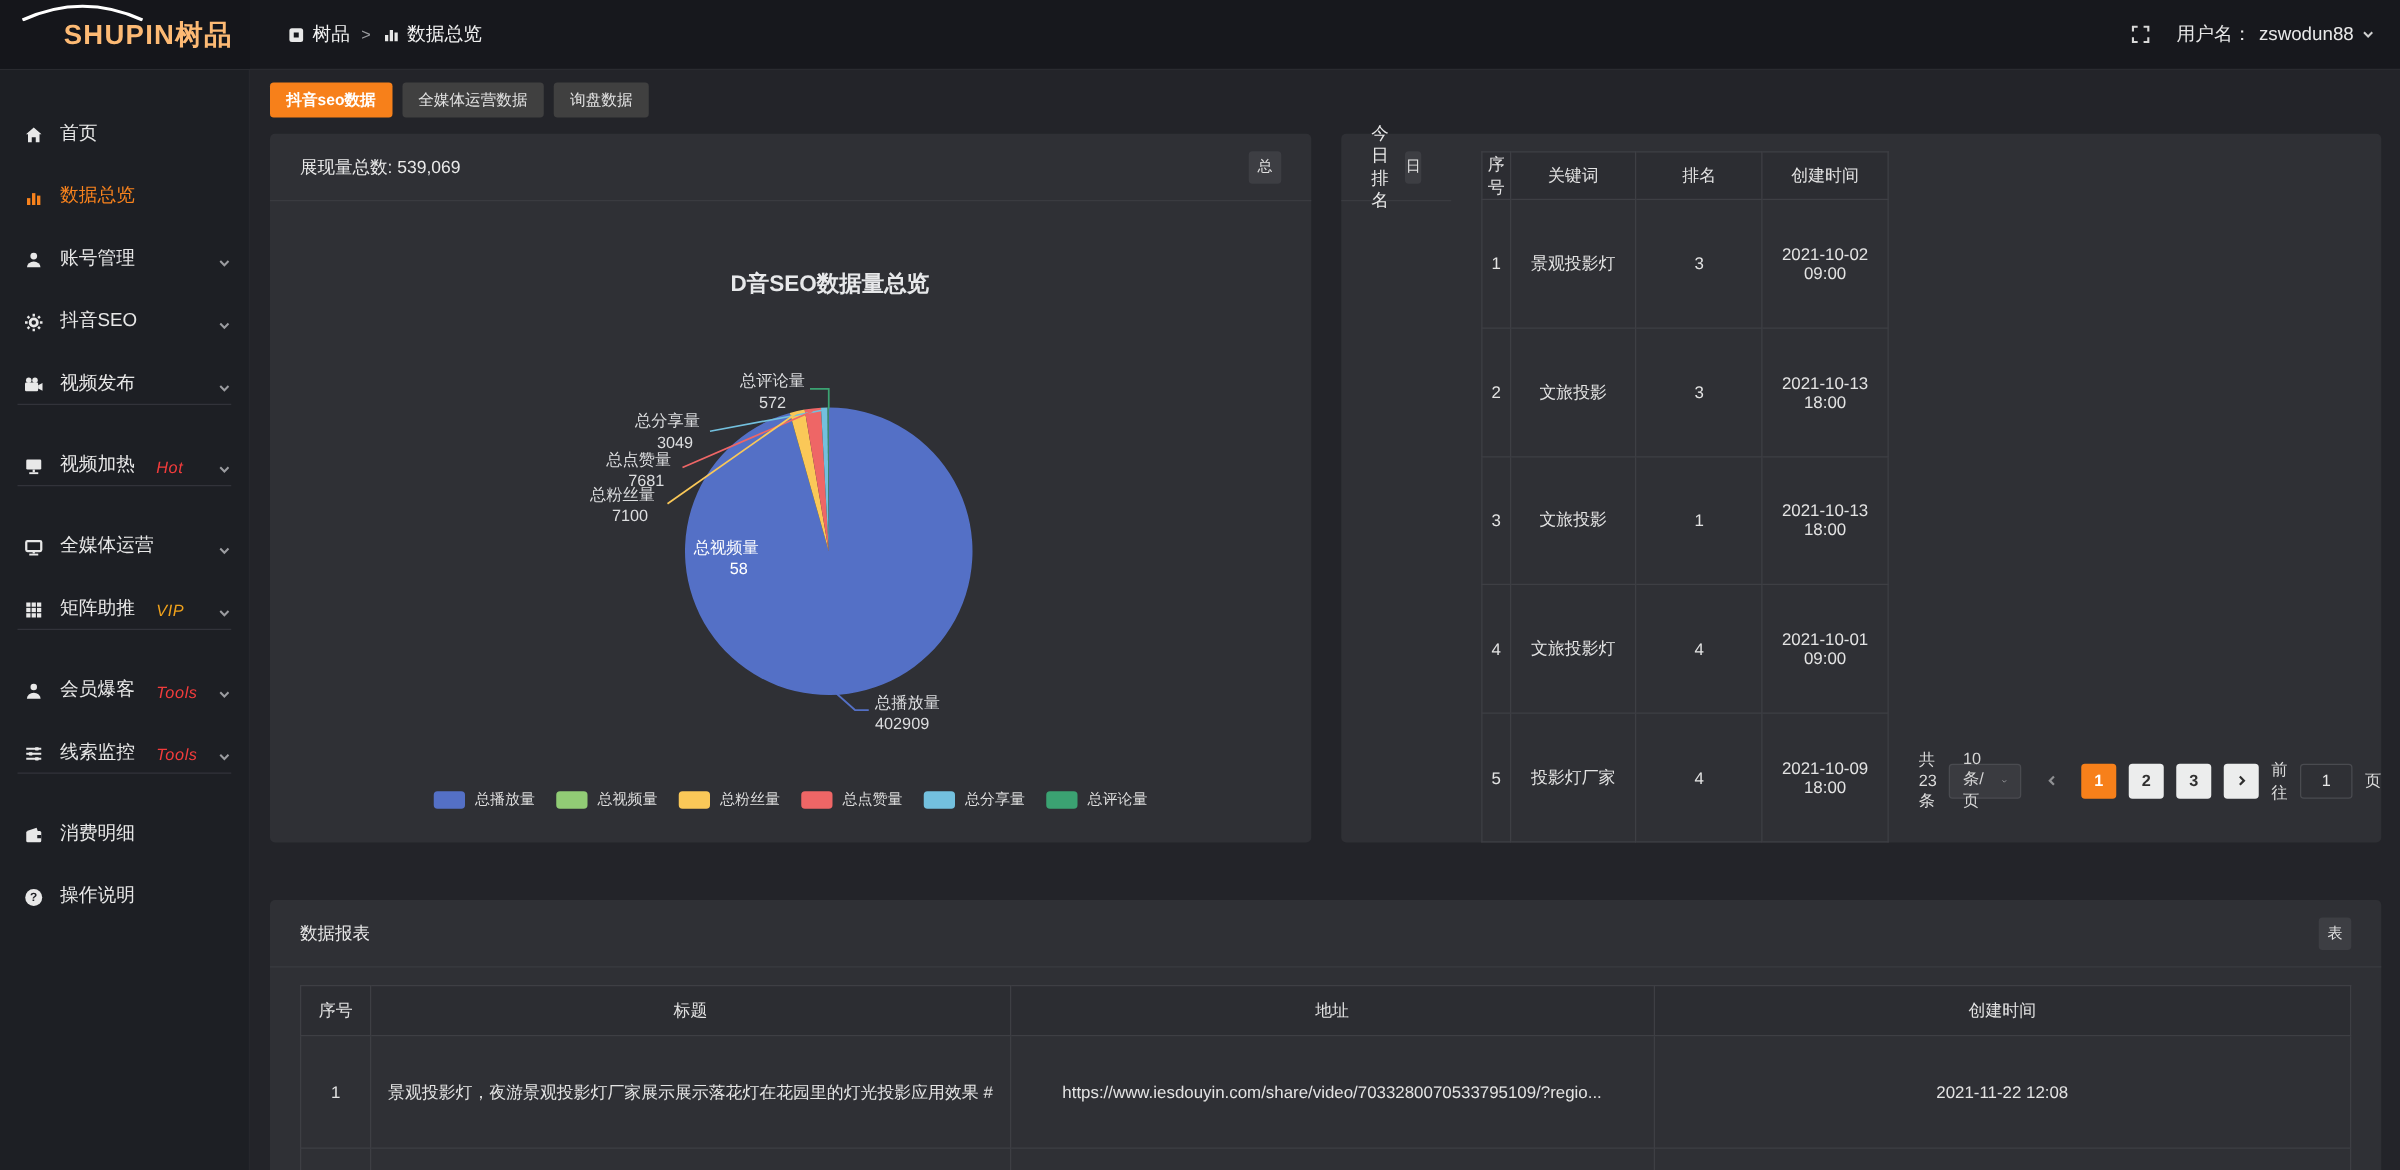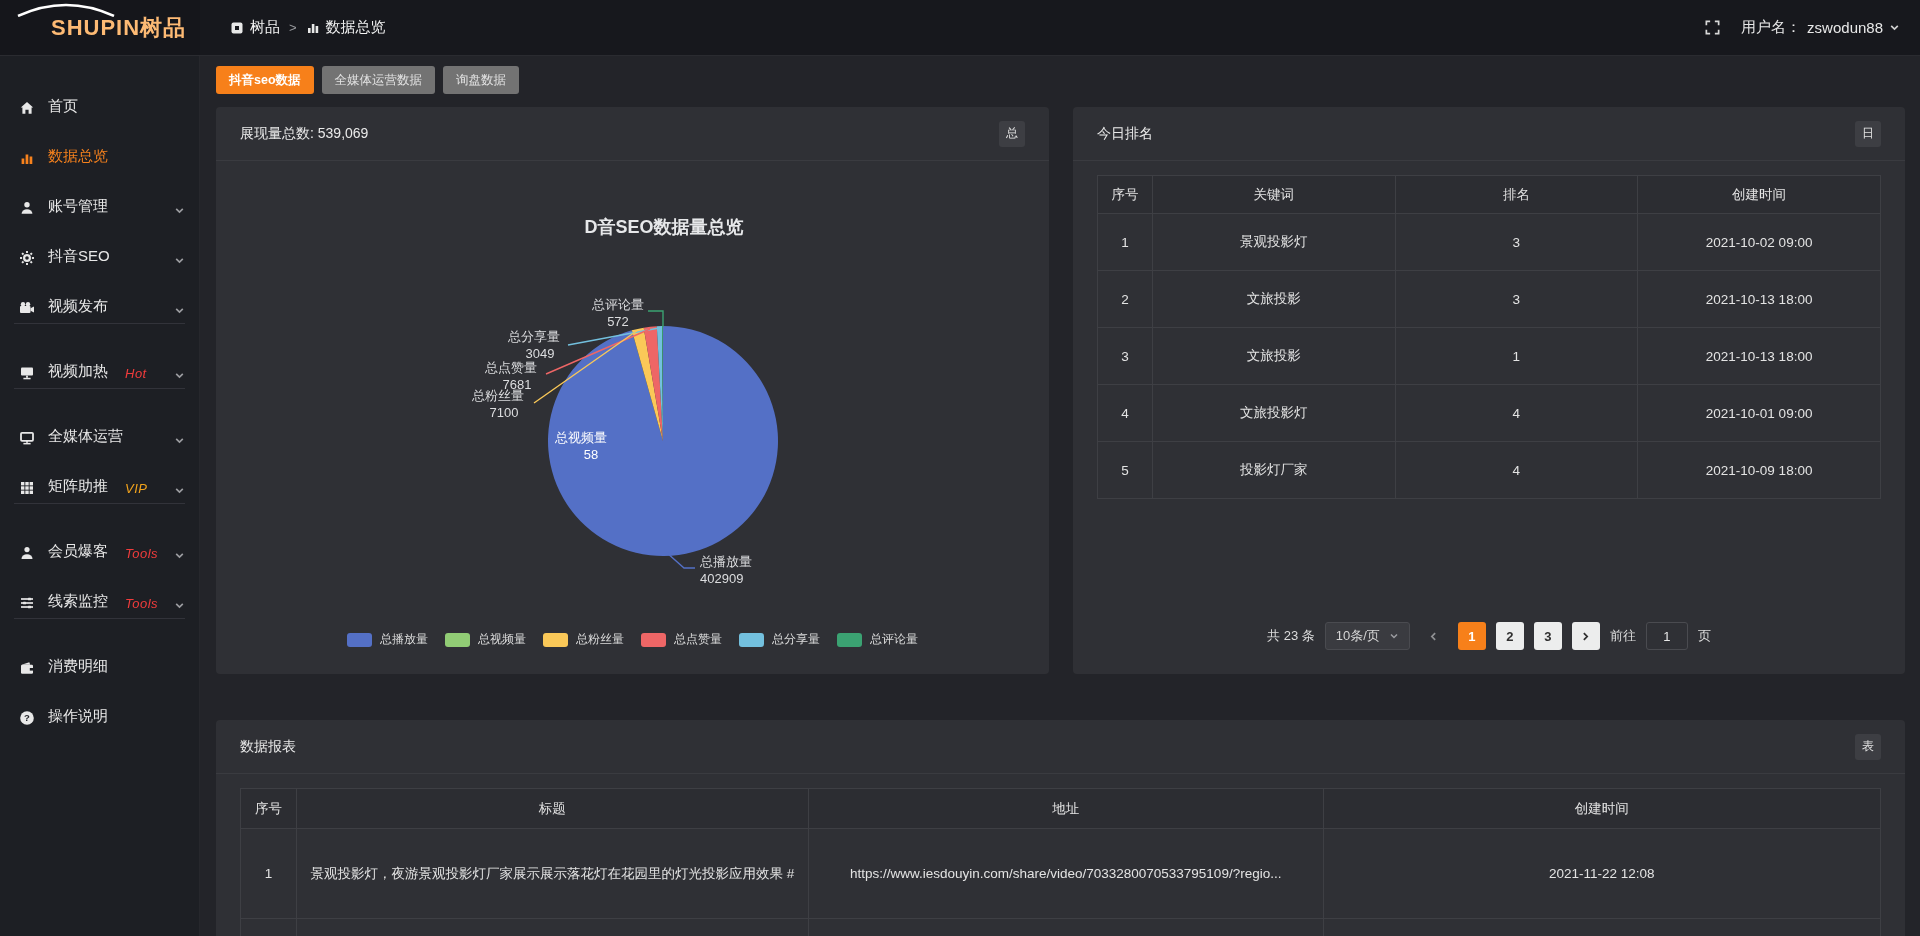--- a/index.html
+++ b/index.html
@@ -29,40 +29,40 @@
   .side-item.active { color:#f7821d; }
   .side-item .s-icon { display:flex; align-items:center; }
   .side-item .tag { font-style:italic; font-weight:400; font-size:13px; letter-spacing:.5px; margin-left:4px; }
   .side-item .chev { margin-left:auto; color:#9b9ca0; display:flex; }
   .side-divider { height:1px; background:#32333a; margin:7px 14px; }
 
   .content { flex:1; padding:10px 15px 0 16px; overflow:hidden; }
 
   
   .tabs { display:flex; gap:8px; }
-  .tab { height:28px; padding:0 13px; display:flex; align-items:center; background:#737373; color:#e3e3e3; font-size:12.5px; border-radius:3px; cursor:pointer; }
+  .tab { height:28px; padding:0 13px; display:flex; align-items:center; background:#404040; color:#e3e3e3; font-size:12.5px; border-radius:3px; cursor:pointer; }
   .tab.active { background:#f7801a; color:#fff; font-weight:700; }
 
   
   .panels { display:flex; gap:24px; margin-top:13px; }
   .panel { background:#2f3035; border-radius:4px; }
   .panel-head { height:54px; display:flex; align-items:center; justify-content:space-between; padding:0 24px; font-size:14px; color:#eaeaea; border-bottom:1px solid #3a3b40; }
   .badge { width:26px; height:26px; background:#3d3e43; border-radius:3px; color:#e2e2e2; font-size:12px; display:flex; align-items:center; justify-content:center; cursor:pointer; }
 
   .chart-panel { width:833px; height:567px; display:flex; flex-direction:column; }
   .pie-svg { display:block; width:833px; height:440px; }
   .pie-label { font-size:13px; fill:#dcdddf; }
   .pie-label.inside { fill:#ffffff; }
   .pie-title { font-size:18px; font-weight:700; fill:#e7e8ea; }
   .leader { fill:none; stroke-width:1.4; }
   .legend { display:flex; justify-content:center; align-items:center; gap:17px; margin-top:30px; }
   .legend-item { display:flex; align-items:center; gap:8px; font-size:12px; color:#dddddd; cursor:pointer; }
   .legend-swatch { width:25px; height:14px; border-radius:3px; background:#888; }
 
-  .rank-panel { flex:1; height:567px; display:flex; flex-direction:column; }
+  .rank-panel { flex:1; height:567px; display:flex; flex-direction:row; }
   table { border-collapse:collapse; table-layout:fixed; }
   .rank-table { margin:14px 24px 0; width:calc(100% - 48px); font-size:13.5px; }
   .rank-table th, .rank-table td { border:1px solid #3e3f44; text-align:center; color:#e3e3e3; font-weight:400; }
   .rank-table th { height:38px; background:#2c2d32; }
   .rank-table td { height:57px; }
 
   .pagination { margin-top:auto; display:flex; justify-content:center; align-items:center; gap:10px; padding-bottom:24px; font-size:13px; color:#dddddd; }
   .page-size { height:28px; background:#3a3b40; border:1px solid #4a4b50; border-radius:3px; display:flex; align-items:center; gap:9px; padding:0 10px; cursor:pointer; color:#d5d5d5; }
   .pg-btn { min-width:28px; height:28px; border-radius:3px; background:#eceded; color:#303030; font-weight:700; display:flex; align-items:center; justify-content:center; cursor:pointer; font-size:13px; }
   .pg-btn.prev { background:transparent; color:#8f9093; }

